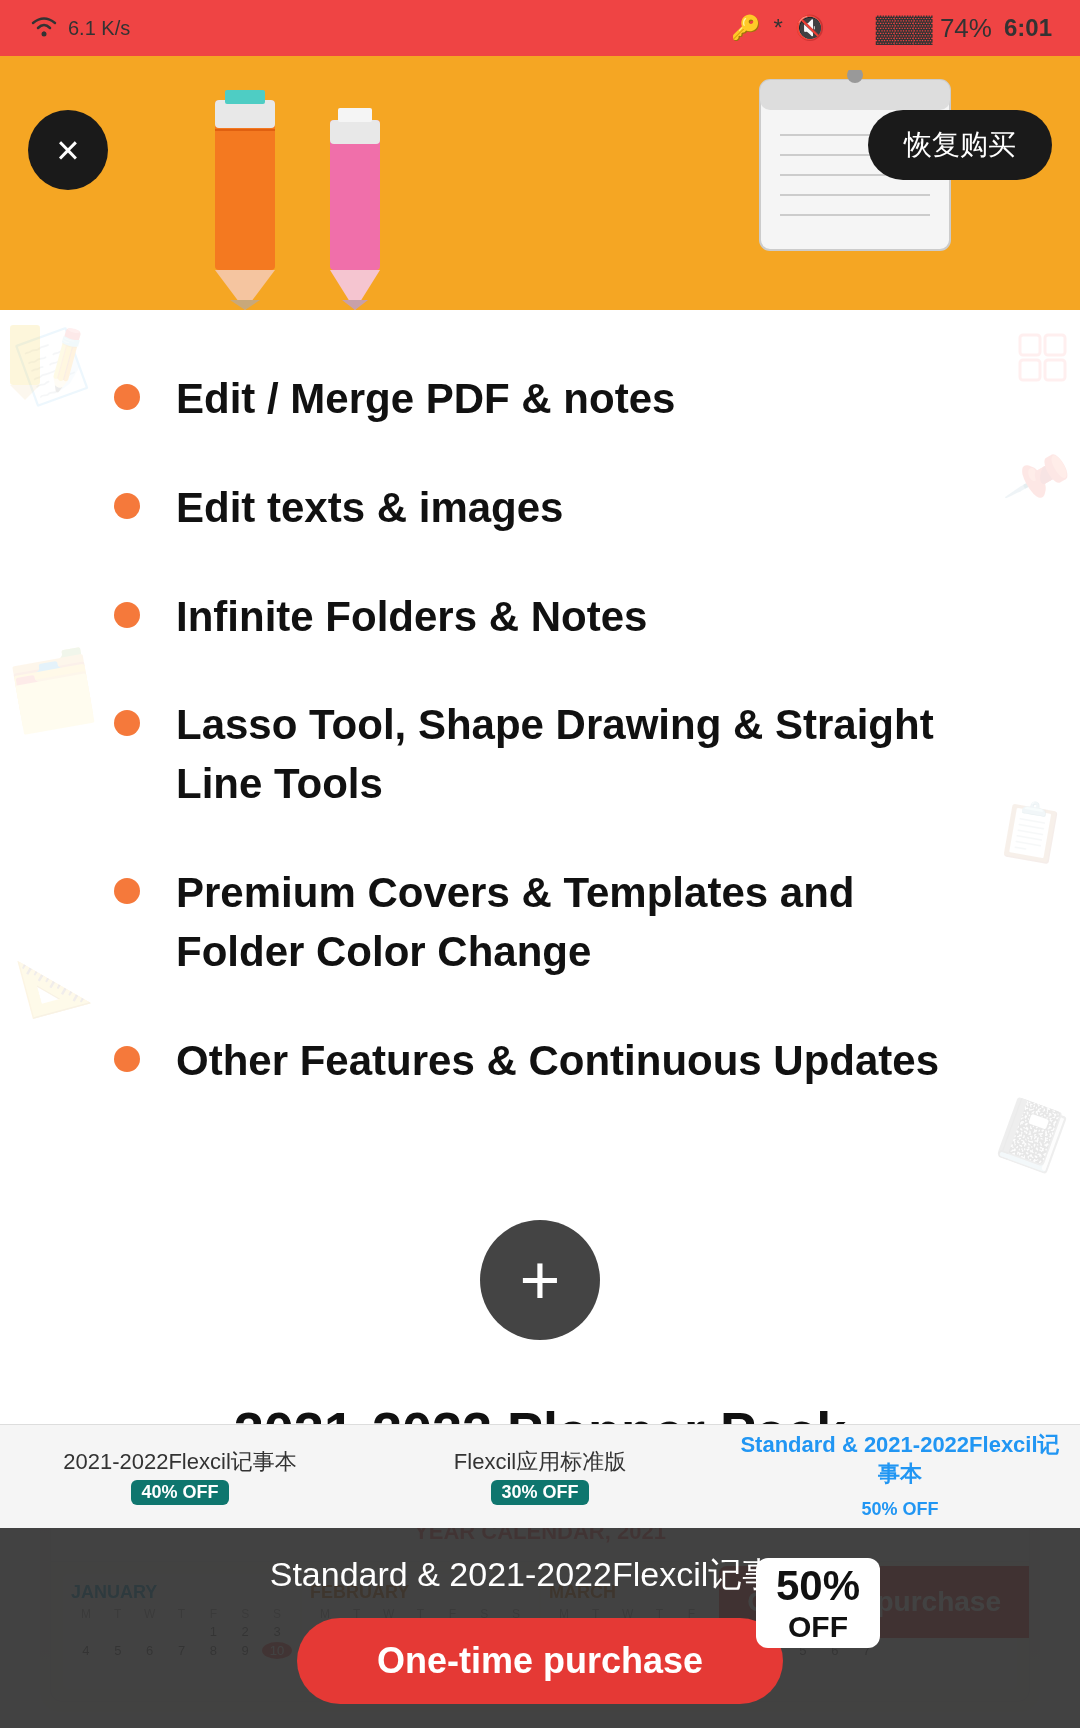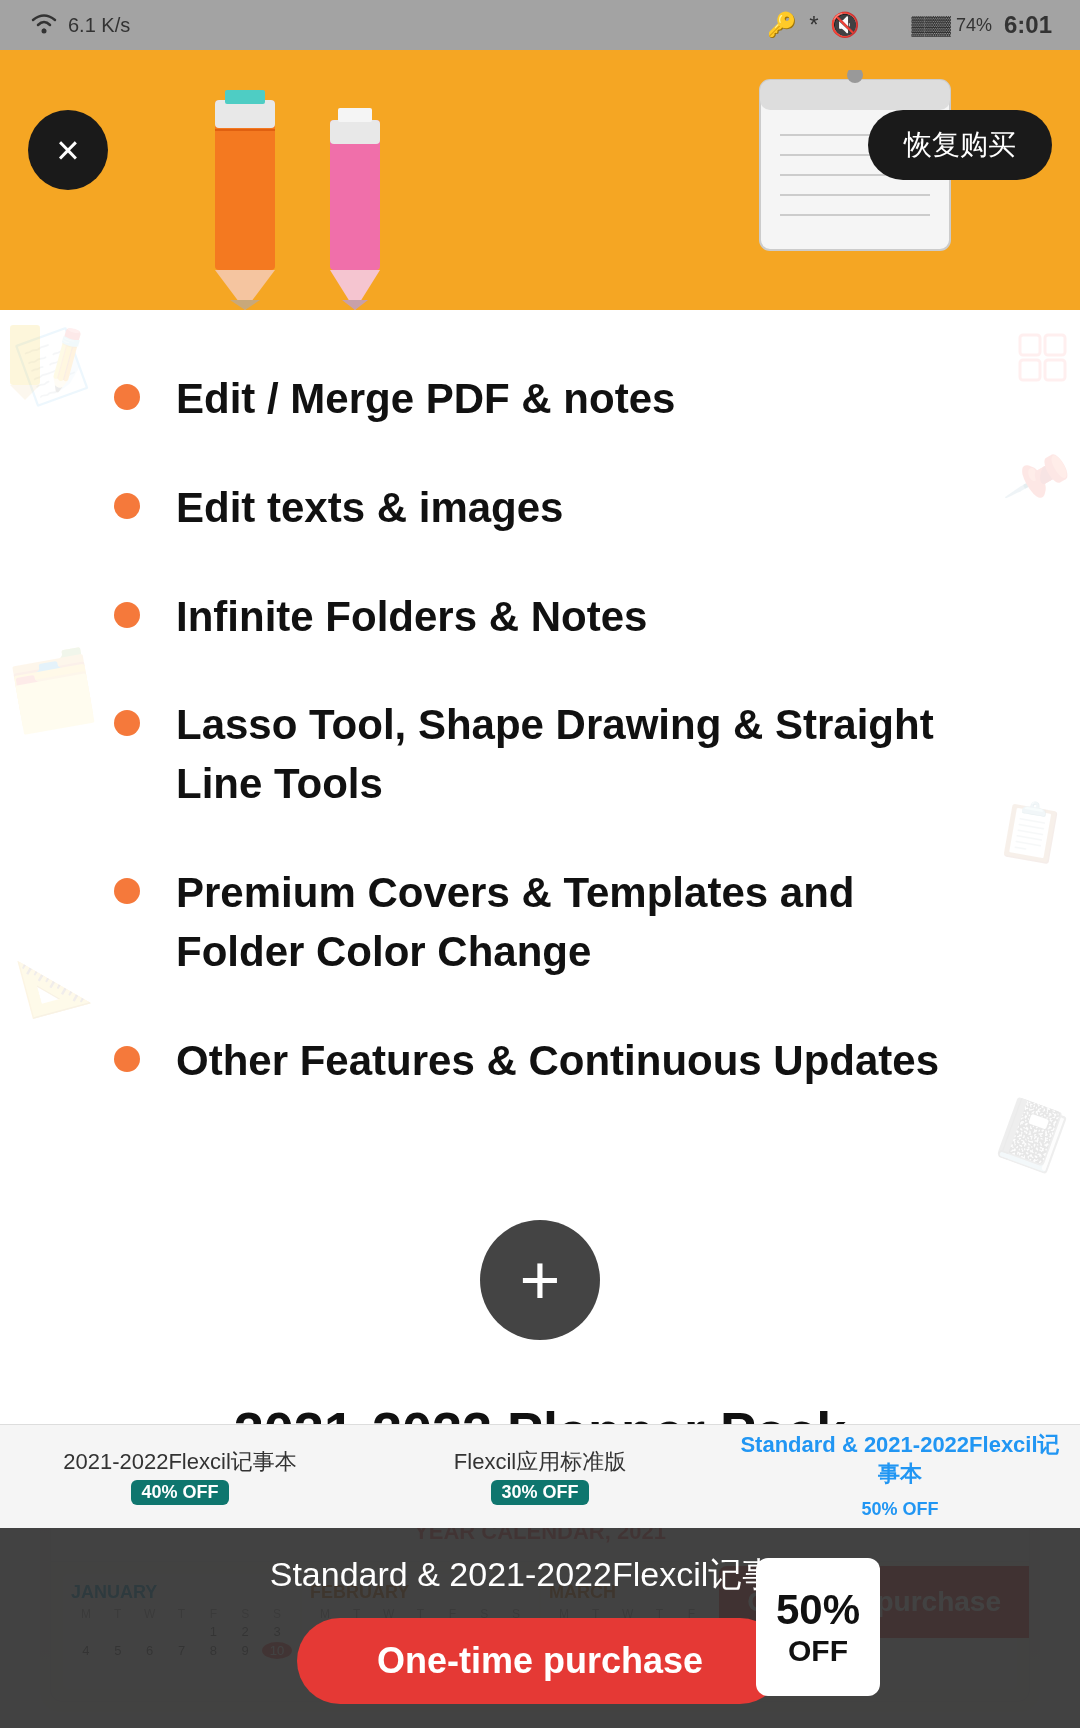--- a/index.html
+++ b/index.html
@@ -10,22 +10,22 @@
       font-family: -apple-system, 'PingFang SC', 'Helvetica Neue', Arial, sans-serif;
       background: #fff;
       position: relative;
       overflow-x: hidden;
     }
 
     
     .status-bar {
       position: fixed;
       top: 0; left: 0; right: 0;
-      height: 50px;
-      background: #a3a3a3;
+      height: 56px;
+      background: #ef4444;
       display: flex;
       align-items: center;
       justify-content: space-between;
       padding: 0 28px;
       z-index: 100;
       font-size: 24px;
     }
     .status-left { display: flex; align-items: center; gap: 8px; font-size: 22px; color: #333; }
     .status-right { display: flex; align-items: center; gap: 12px; font-size: 24px; color: #333; }
 
@@ -202,21 +202,21 @@
       font-weight: 600;
       cursor: pointer;
     }
     .discount-badge {
       position: absolute;
       right: 200px;
       top: 30px;
       background: #fff;
       color: #111;
       border-radius: 12px;
-      padding: 28px 20px;
+      padding: 4px 20px;
       text-align: center;
       font-weight: 800;
       font-size: 30px;
     }
     .discount-badge .pct { font-size: 42px; }
 
     
     .bottom-tabs {
       position: fixed;
       bottom: 200px;
@@ -270,21 +270,21 @@
         <path d="M5 12 Q16 3 27 12" stroke="#333" stroke-width="2.5" fill="none" stroke-linecap="round"></path>
         <circle cx="16" cy="23" r="2.5" fill="#333"></circle>
       </svg>
     </span>
     <span style="font-size:20px;line-height:1.1;">6.1 K/s</span>
   </div>
   <div class="status-right">
     <span style="font-size:24px;">🔑</span>
     <span style="font-size:24px;">*</span>
     <span style="font-size:24px;">🔇</span>
-    <span style="font-size:18px;padding-left:39px;">▓▓▓ 74%</span>
+    <span style="font-size:26px;padding-left:39px;">▓▓▓ 74%</span>
     <span style="font-weight:600;">6:01</span>
   </div>
 </div>
 
 <div class="main-content">
 
   <div class="header-banner">
 
     <div class="close-btn">
       <span>×</span>

